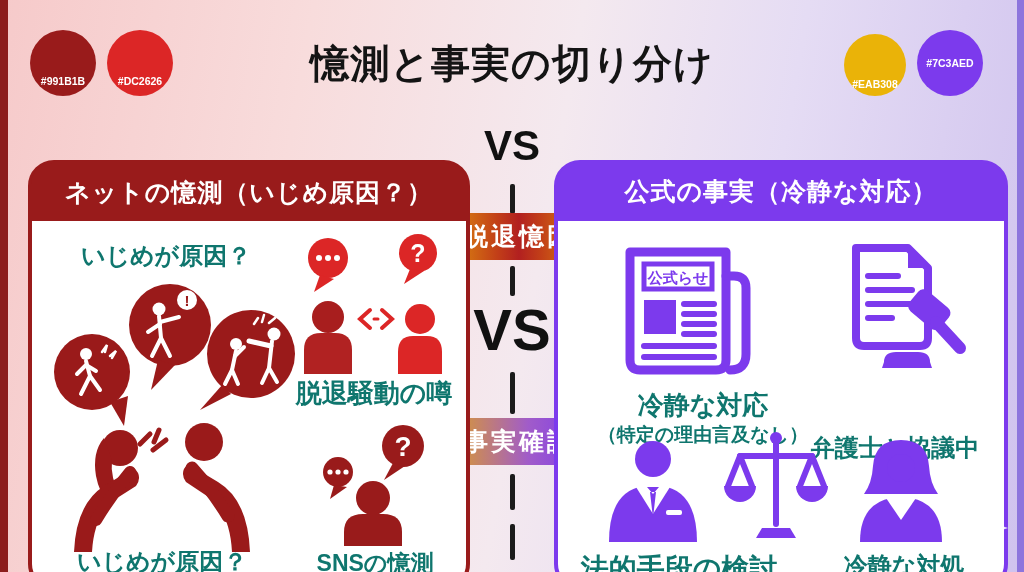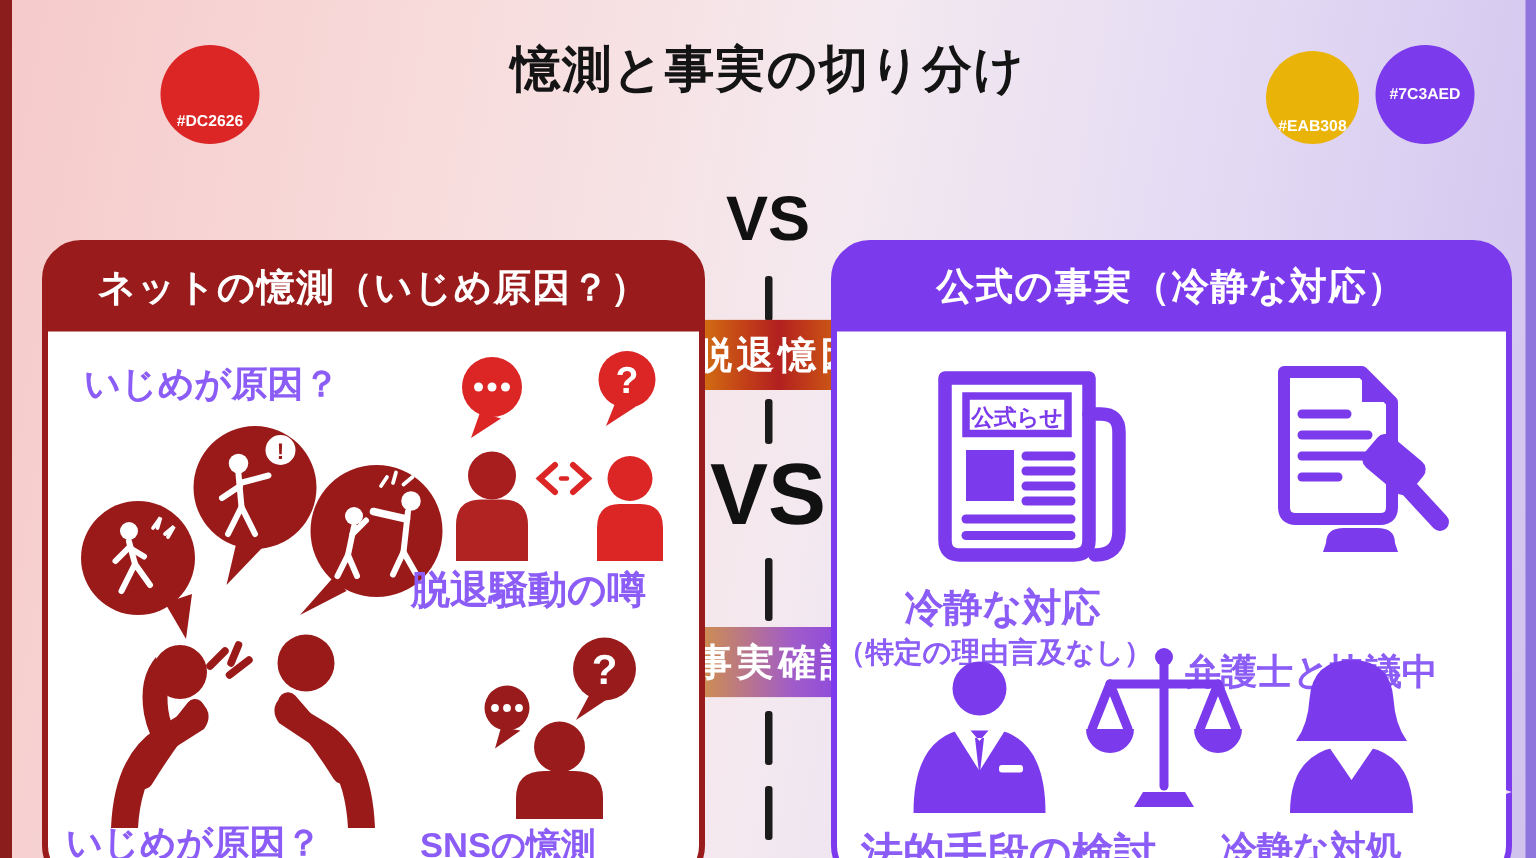--- a/index.html
+++ b/index.html
@@ -12,22 +12,22 @@
   .edge-left{left:0;width:8px;background:#8c1d1d;}
   .edge-right{right:0;width:7px;background:#8d75dd;}
   .swatch{position:absolute;border-radius:50%;}
   .swatch .hex{
     position:absolute;left:0;right:0;text-align:center;color:#fff;
     font-size:10.5px;font-weight:bold;letter-spacing:0;
   }
   .hex-bottom{bottom:9px;}
   .hex-middle{top:50%;transform:translateY(-50%);}
   .page-title{
-    position:absolute;left:0;right:0;top:24px;text-align:center;
-    font-size:33px;font-weight:900;color:#141414;letter-spacing:1px;
+    position:absolute;left:0;right:0;top:37px;text-align:center;
+    font-size:39px;font-weight:900;color:#141414;letter-spacing:1px;
   }
   .panel{position:absolute;top:116px;height:430px;background:#fff;border-radius:26px;box-sizing:border-box;margin-top:44px;}
   .panel-left{left:28px;width:442px;border:4px solid #991B1B;}
   .panel-right{left:554px;width:454px;border:4px solid #7C3AED;font-family:Liberation Serif, serif;}
   .panel-header{
     position:absolute;left:-1px;right:-1px;top:-1px;height:58px;border-radius:21px 21px 0 0;
     color:#fff;font-size:25px;font-weight:800;text-align:center;line-height:58px;letter-spacing:1px;
   }
   .panel-left .panel-header{background:#991B1B;}
   .panel-right .panel-header{background:#7C3AED;}
@@ -36,35 +36,38 @@
   .vs-mid{top:296px;font-size:58px;}
   .dash{position:absolute;left:510px;width:5px;background:#1b1b1b;border-radius:2px;}
   .banner{
     position:absolute;left:428px;width:182px;height:47px;
     clip-path:polygon(13% 0,87% 0,100% 50%,87% 100%,13% 100%,0 50%);
     color:#fff;font-size:25px;font-weight:800;letter-spacing:3px;
     display:flex;align-items:center;justify-content:center;
   }
   .banner-top{top:213px;background:linear-gradient(90deg,#e7a90c 2%,#c23f18 38%,#b22020 50%,#c23f18 62%,#e7a90c 98%);}
   .banner-bottom{top:418px;background:linear-gradient(90deg,#e7a90c 4%,#a15cc9 55%,#7C3AED 88%);}
-  .caption{position:absolute;color:#8b5cf6;font-weight:800;text-align:left;}
+  .caption{position:absolute;color:#0f766e;font-weight:800;text-align:center;}
   .abs{position:absolute;}
   .sparkle{
     position:absolute;left:992px;top:520px;width:16px;height:16px;background:#ffffff;opacity:.85;
     clip-path:polygon(50% 0,62% 38%,100% 50%,62% 62%,50% 100%,38% 62%,0 50%,38% 38%);
   }
 </style>
 </head>
 <body>
 
 <div class="stage">
 
   <div class="edge edge-left"></div>
   <div class="edge edge-right"></div>
 
+  <div class="swatch" style="left:30px;top:30px;width:66px;height:66px;background:#991B1B;">
+    <span class="hex hex-bottom">#991B1B</span>
+  </div>
   <div class="swatch" style="left:107px;top:30px;width:66px;height:66px;background:#DC2626;">
     <span class="hex hex-bottom">#DC2626</span>
   </div>
   <div class="swatch" style="left:844px;top:34px;width:62px;height:62px;background:#EAB308;">
     <span class="hex hex-bottom" style="bottom:6px;">#EAB308</span>
   </div>
   <div class="swatch" style="left:917px;top:30px;width:66px;height:66px;background:#7C3AED;">
     <span class="hex hex-middle">#7C3AED</span>
   </div>
 

